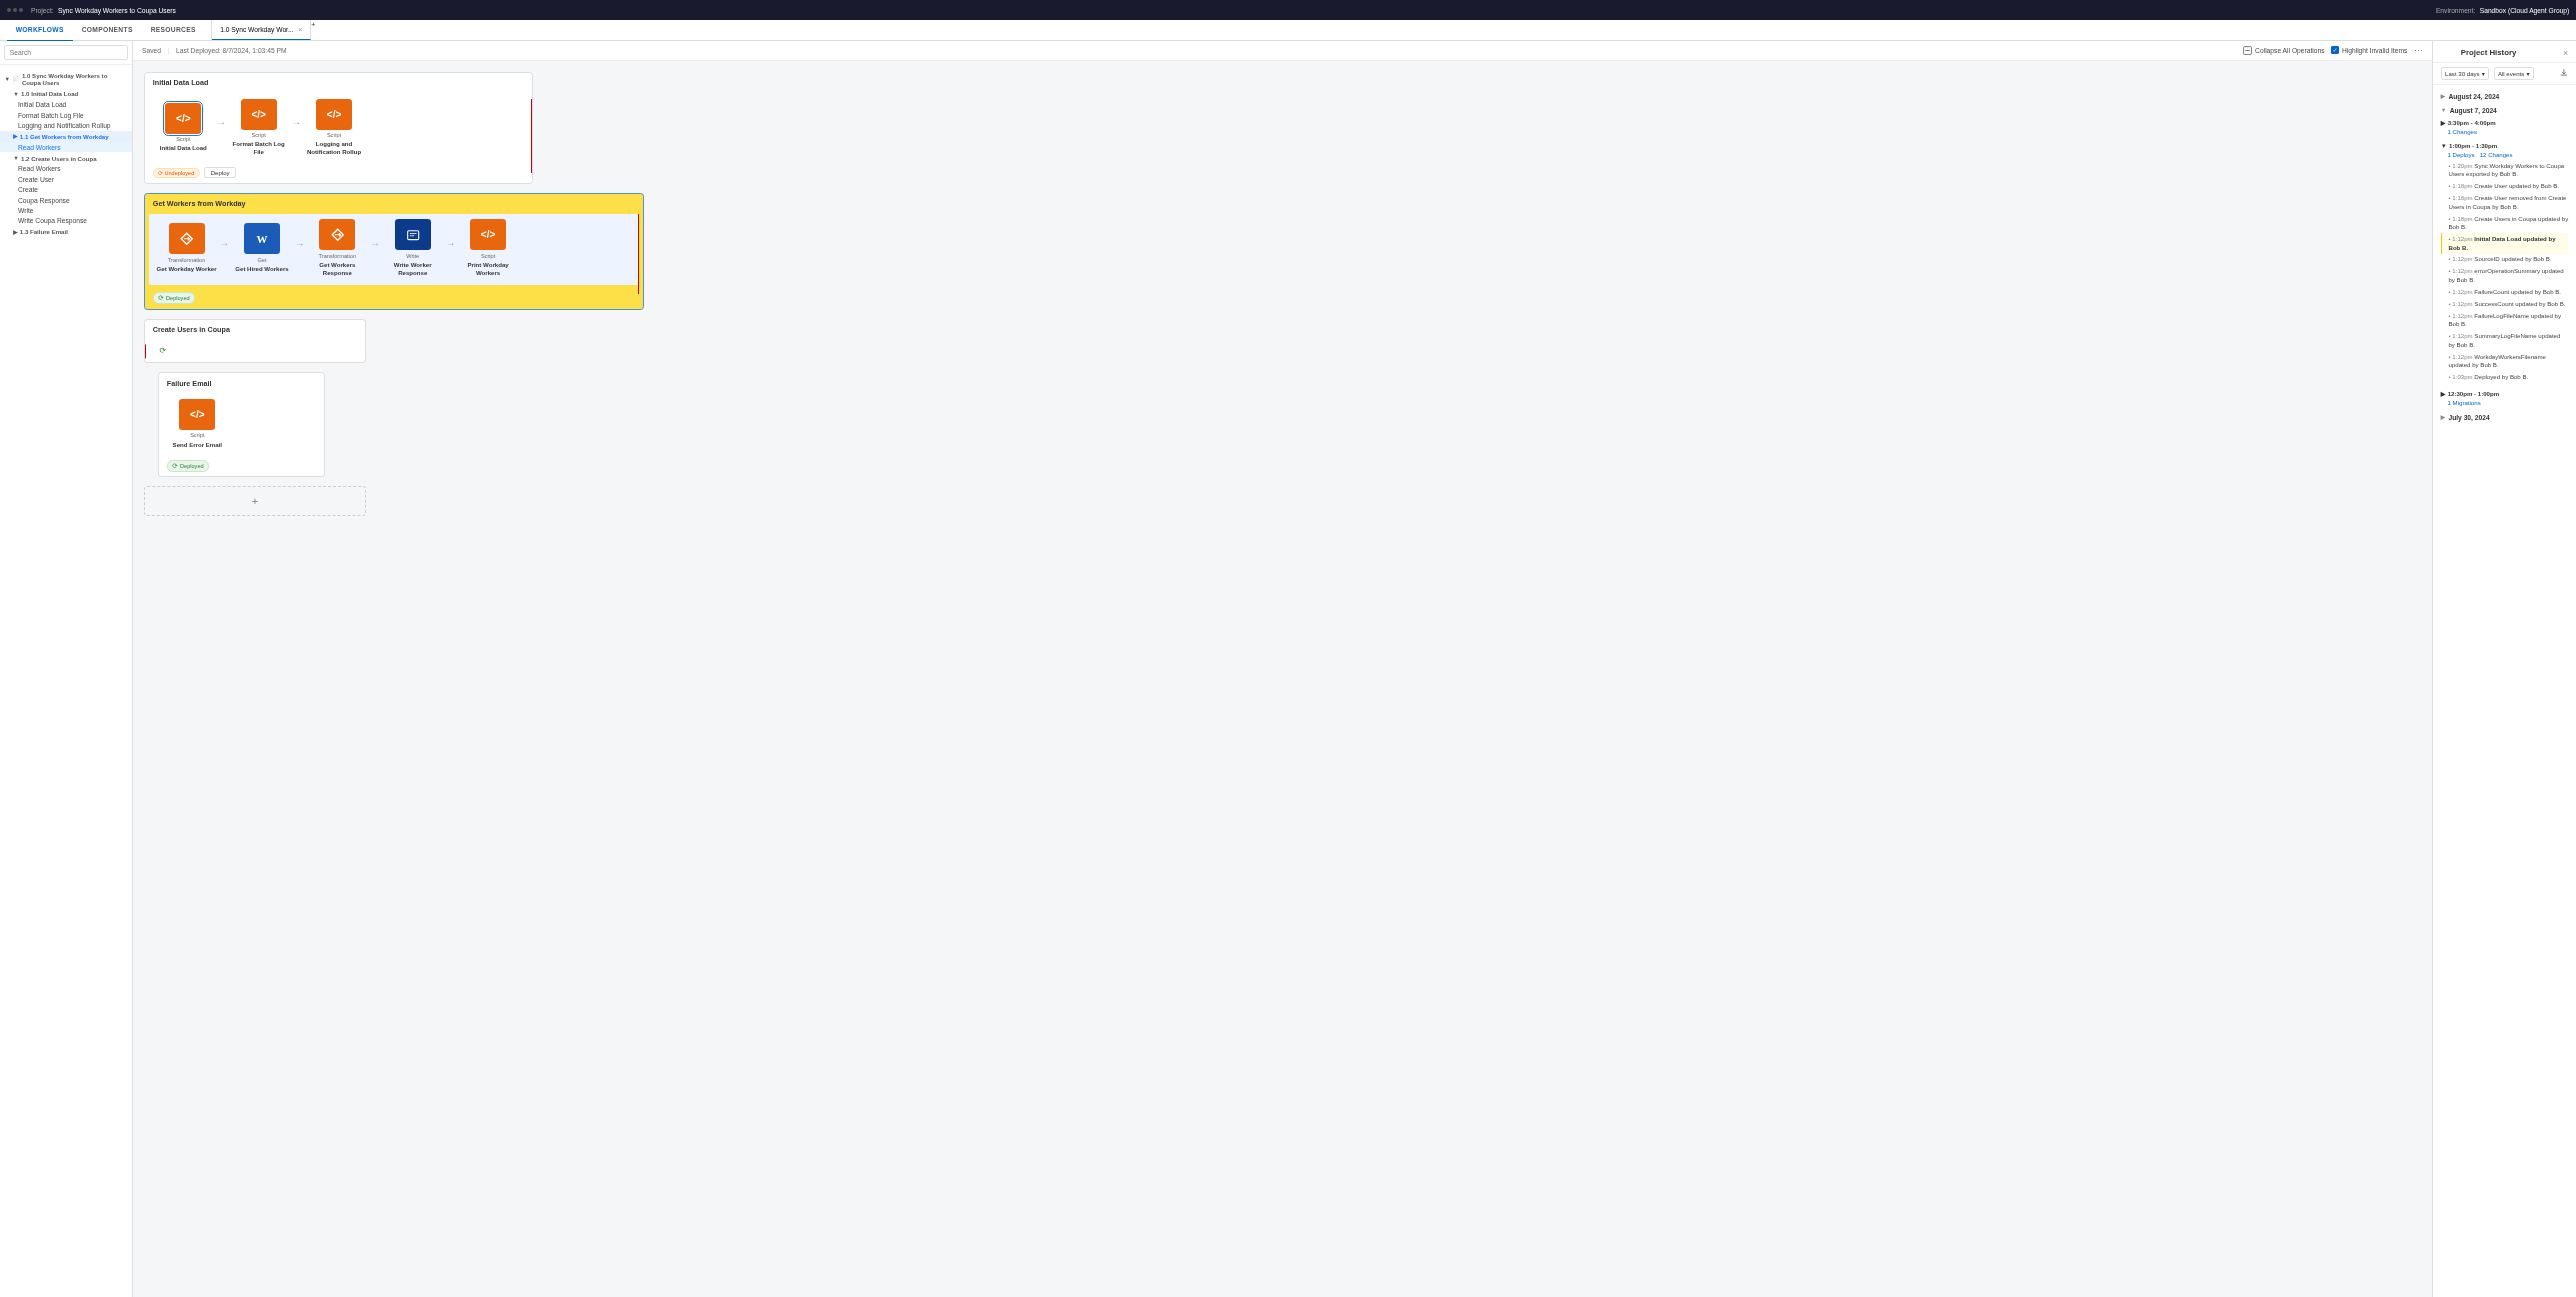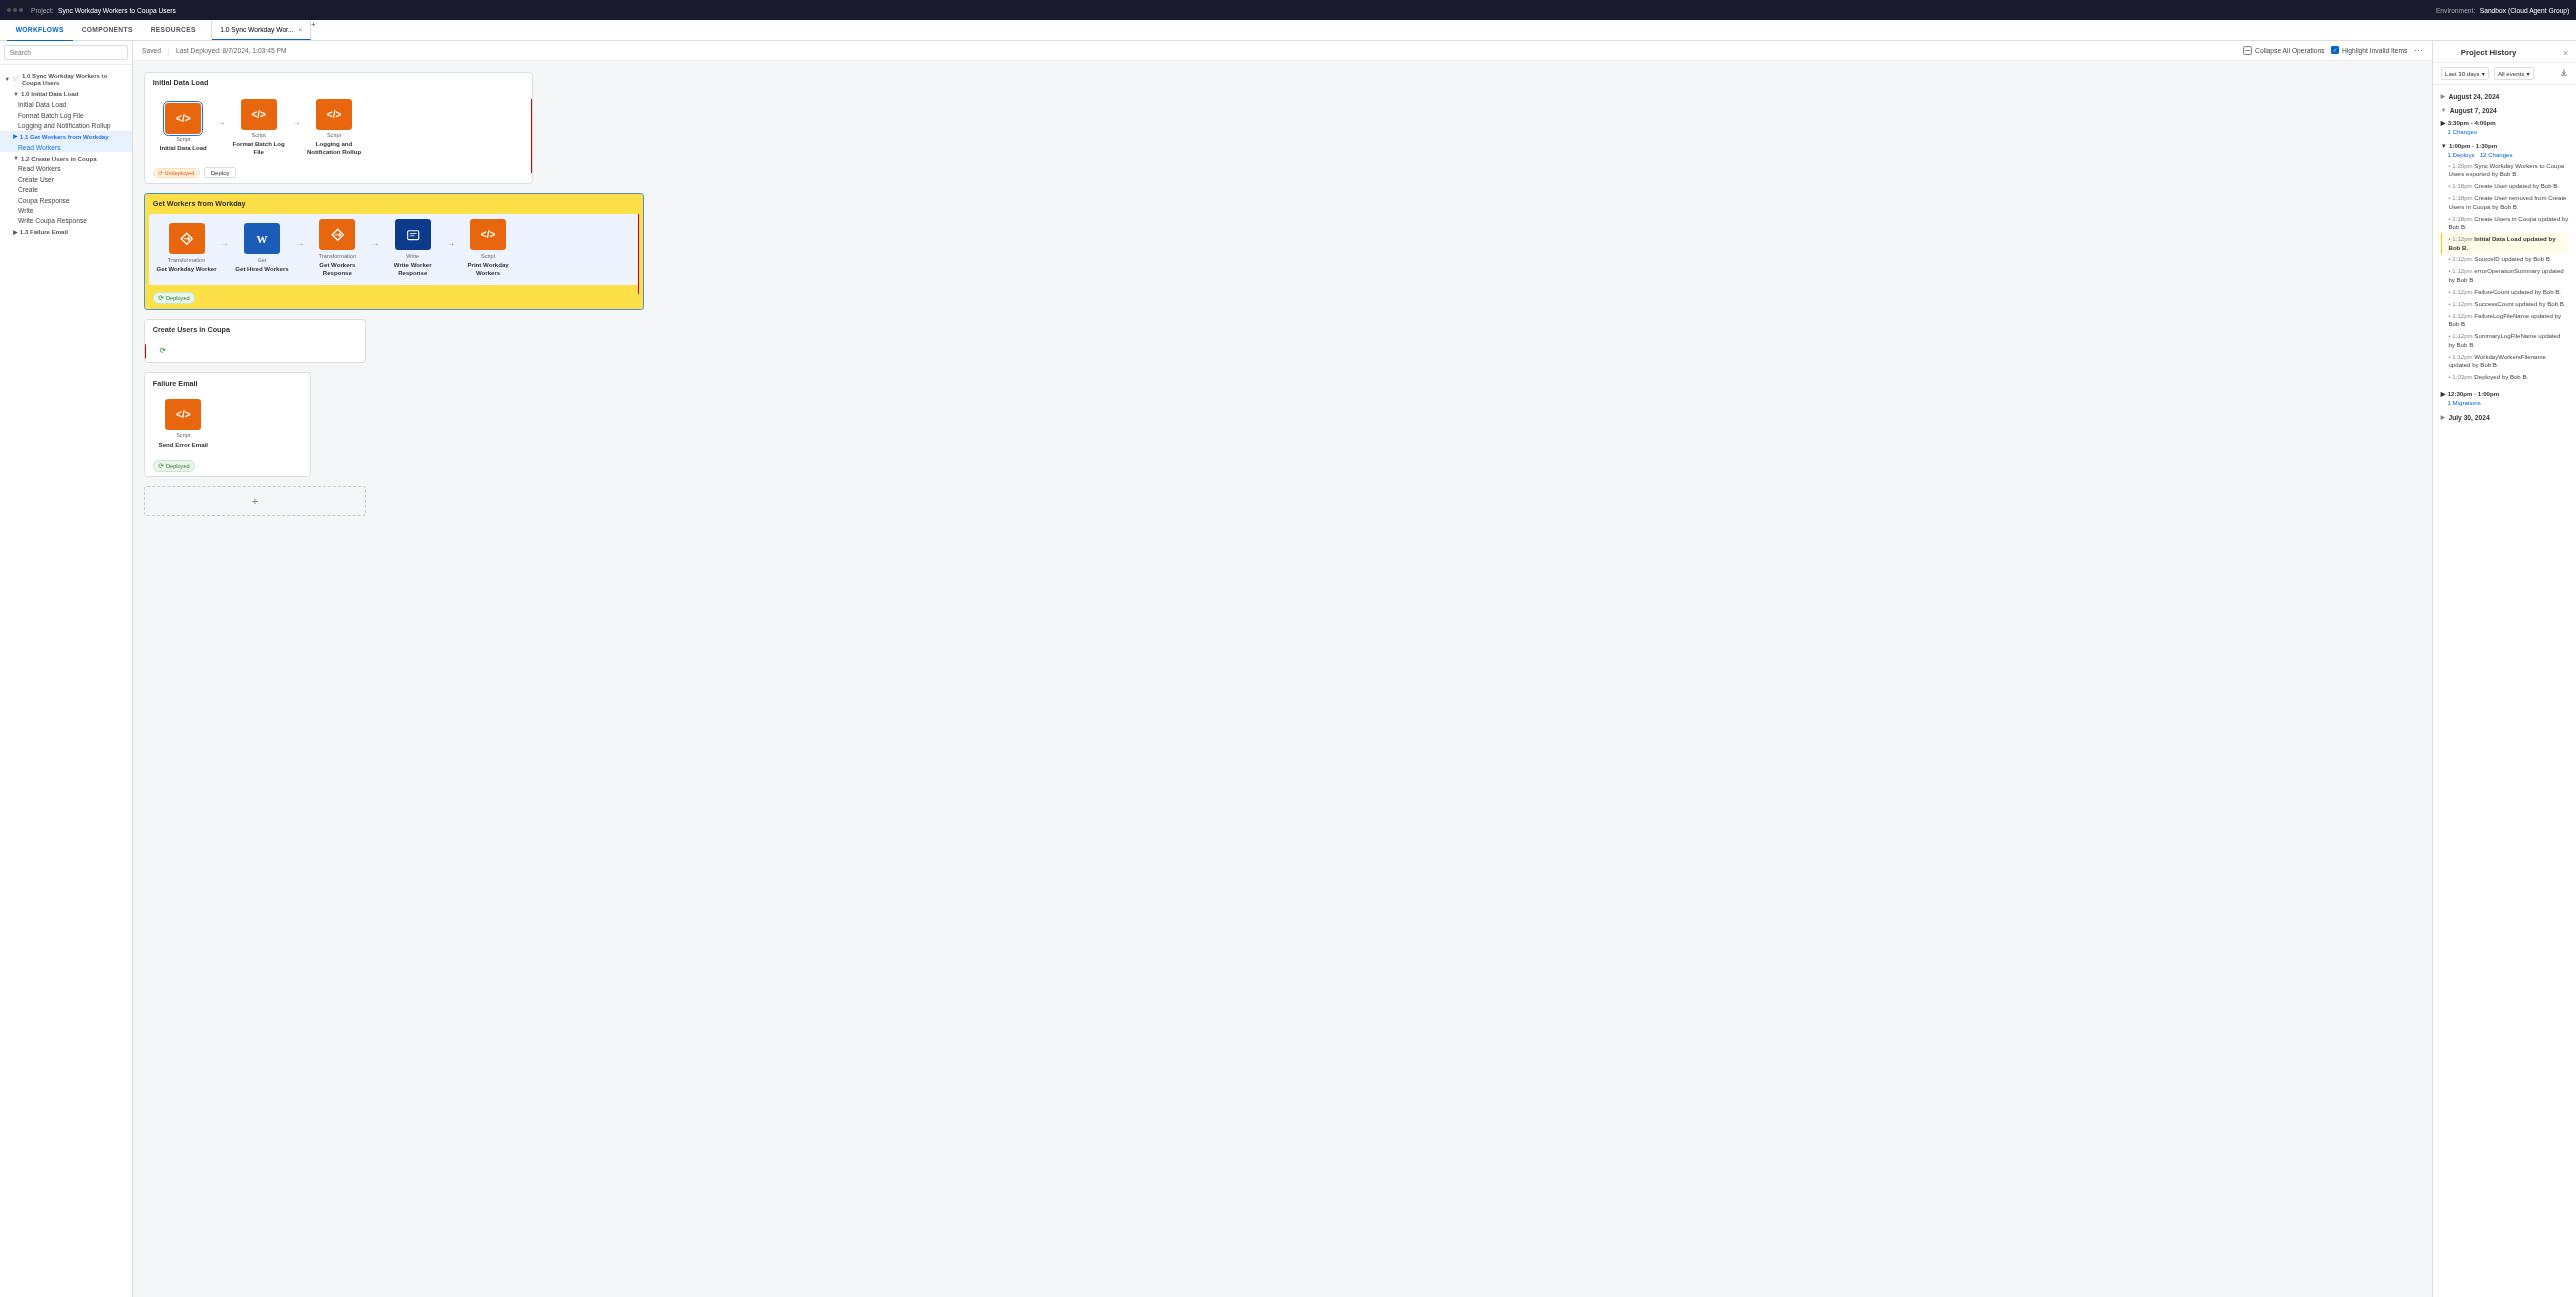--- a/index.html
+++ b/index.html
@@ -319,21 +319,21 @@
         </div>
         <div class="op-body" style="min-height:22px;">
 
           <div style="position:absolute;left:-0.6px;top:50%;width:1.7px;height:13.3px;background:#cc0000;transform:translateY(-50%);"></div>
           <div style="margin-left:6.7px;">
             <span style="color:#2e7d32;font-size:7.8px;">⟳</span>
           </div>
         </div>
       </div>
 
-      <div class="operation-box" style="max-width:167px; margin-top:9px;">
+      <div class="operation-box" style="max-width:167px; margin-top:9px;margin-left:14px;">
         <div class="op-header">
           <span>Failure Email</span>
         </div>
         <div class="op-body">
 
           <div style="position:absolute;left:-11px;top:50%;width:11px;height:1.7px;background:#cc0000;transform:translateY(-50%);"></div>
 
           <div class="step-card">
             <div class="step-icon-wrap orange">
               <span class="icon-code">&lt;/&gt;</span>

